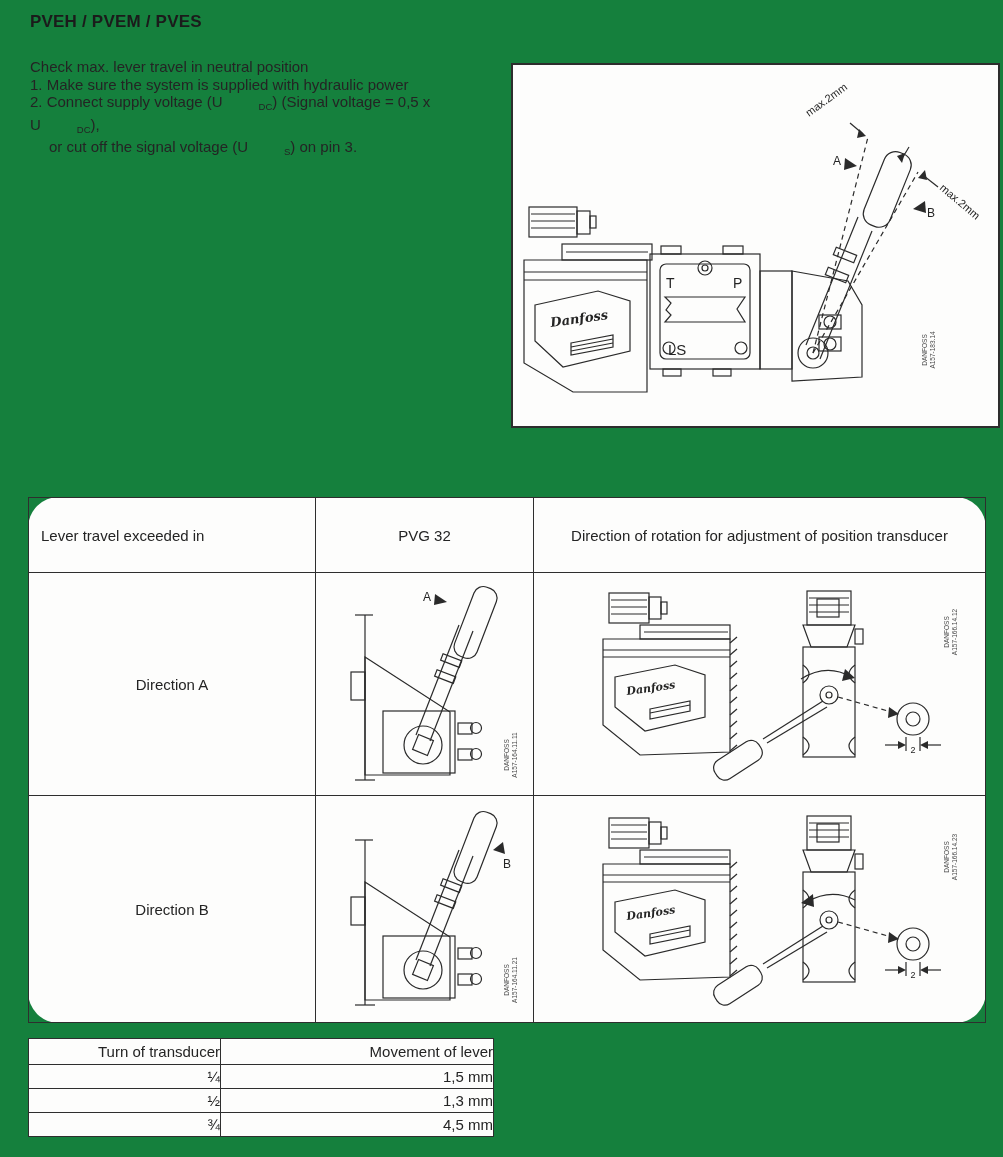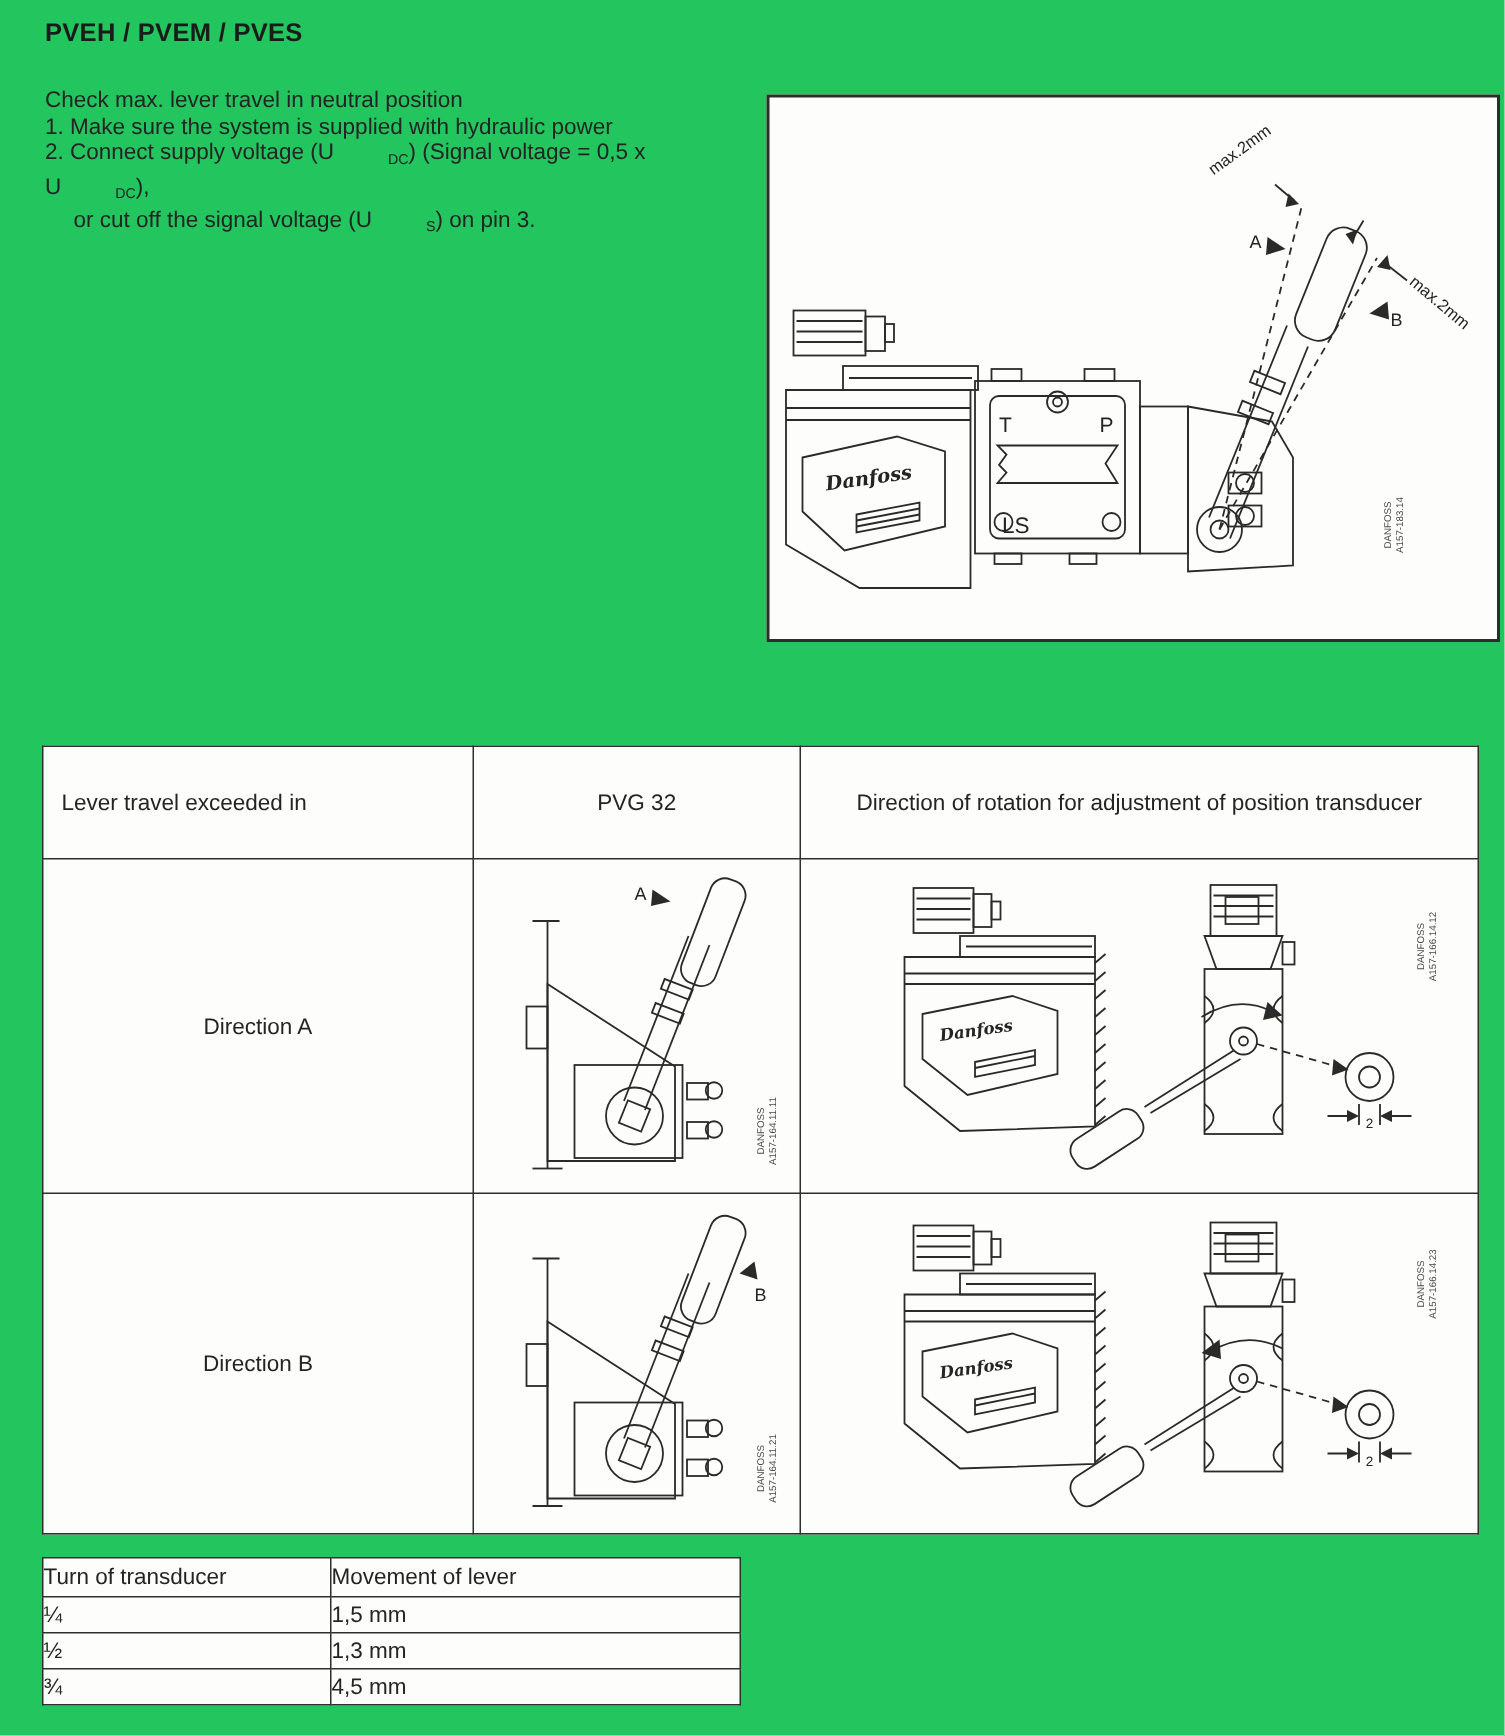--- a/index.html
+++ b/index.html
@@ -1,20 +1,20 @@
 <!DOCTYPE html>
 <html><head>
 <meta charset="utf-8">
 <style>
   * { margin: 0; padding: 0; box-sizing: border-box; }
   html, body { background: #e8e8e8; }
   .page {
     position: relative;
     width: 1003px; height: 1157px;
-    background: #22c55e;
+    background: #15803d;
     color: #1b1b1b;
     font-family: "Liberation Sans", sans-serif;
     overflow: hidden;
   }
   .doc-header { position: absolute; left: 30px; top: 12px; width: 950px; }
   .doc-header .section { font-size: 17px; font-weight: 700; letter-spacing: .2px; }
   .doc-header .title { position: absolute; left: 207px; top: 0; font-size: 17px; font-weight: 700; }
 
   .intro { position: absolute; left: 30px; top: 58px; width: 470px; font-size: 15px; line-height: 17.5px; color: #242424; }
   .intro .cont { padding-left: 19px; }
@@ -22,40 +22,41 @@
 
   .fig-frame {
     position: absolute; left: 511px; top: 63px; width: 489px; height: 365px;
     border: 2px solid #2d2d2d; background: #fdfdfc;
   }
 
   table.mtable {
     position: absolute; left: 28px; top: 497px;
     width: 957px; border-collapse: collapse; table-layout: fixed;
     background: #fdfdfc;
+    border-radius: 31px;
   }
   table.mtable th, table.mtable td {
     border: 1.6px solid #2e2e2e; font-weight: 400;
     font-size: 15px; color: #242424; vertical-align: middle;
   }
   table.mtable th { height: 75px; }
   th.h-left { text-align: left; padding-left: 12px; }
   td.rowlabel { text-align: center; }
   td.figcell { text-align: center; padding: 0; }
   tr.row-a td { height: 223px; }
   tr.row-b td { height: 227px; }
 
   table.atable {
     position: absolute; left: 28px; top: 1038px;
     width: 465px; border-collapse: collapse; table-layout: fixed;
     background: #fdfdfc;
   }
   table.atable th, table.atable td {
     border: 1.8px solid #2e2e2e; font-size: 15px; font-weight: 400;
-    color: #242424; text-align: left;
+    color: #242424; text-align: right;
   }
   table.atable th { height: 26px; }
   table.atable td { height: 24px; }
 
   svg text { font-family: "Liberation Sans", sans-serif; fill: #242424; }
   svg .brand-script { font-family: "DejaVu Serif", serif; font-style: italic; font-weight: 700; }
   svg .lineart { stroke: #2a2a2a; fill: none; stroke-width: 1.2; }
   svg .solid { fill: #2a2a2a; stroke: none; }
   svg .dashed { stroke-dasharray: 5 4; }
   svg .tinyref { font-size: 6.5px; fill: #4a4a4a; }

